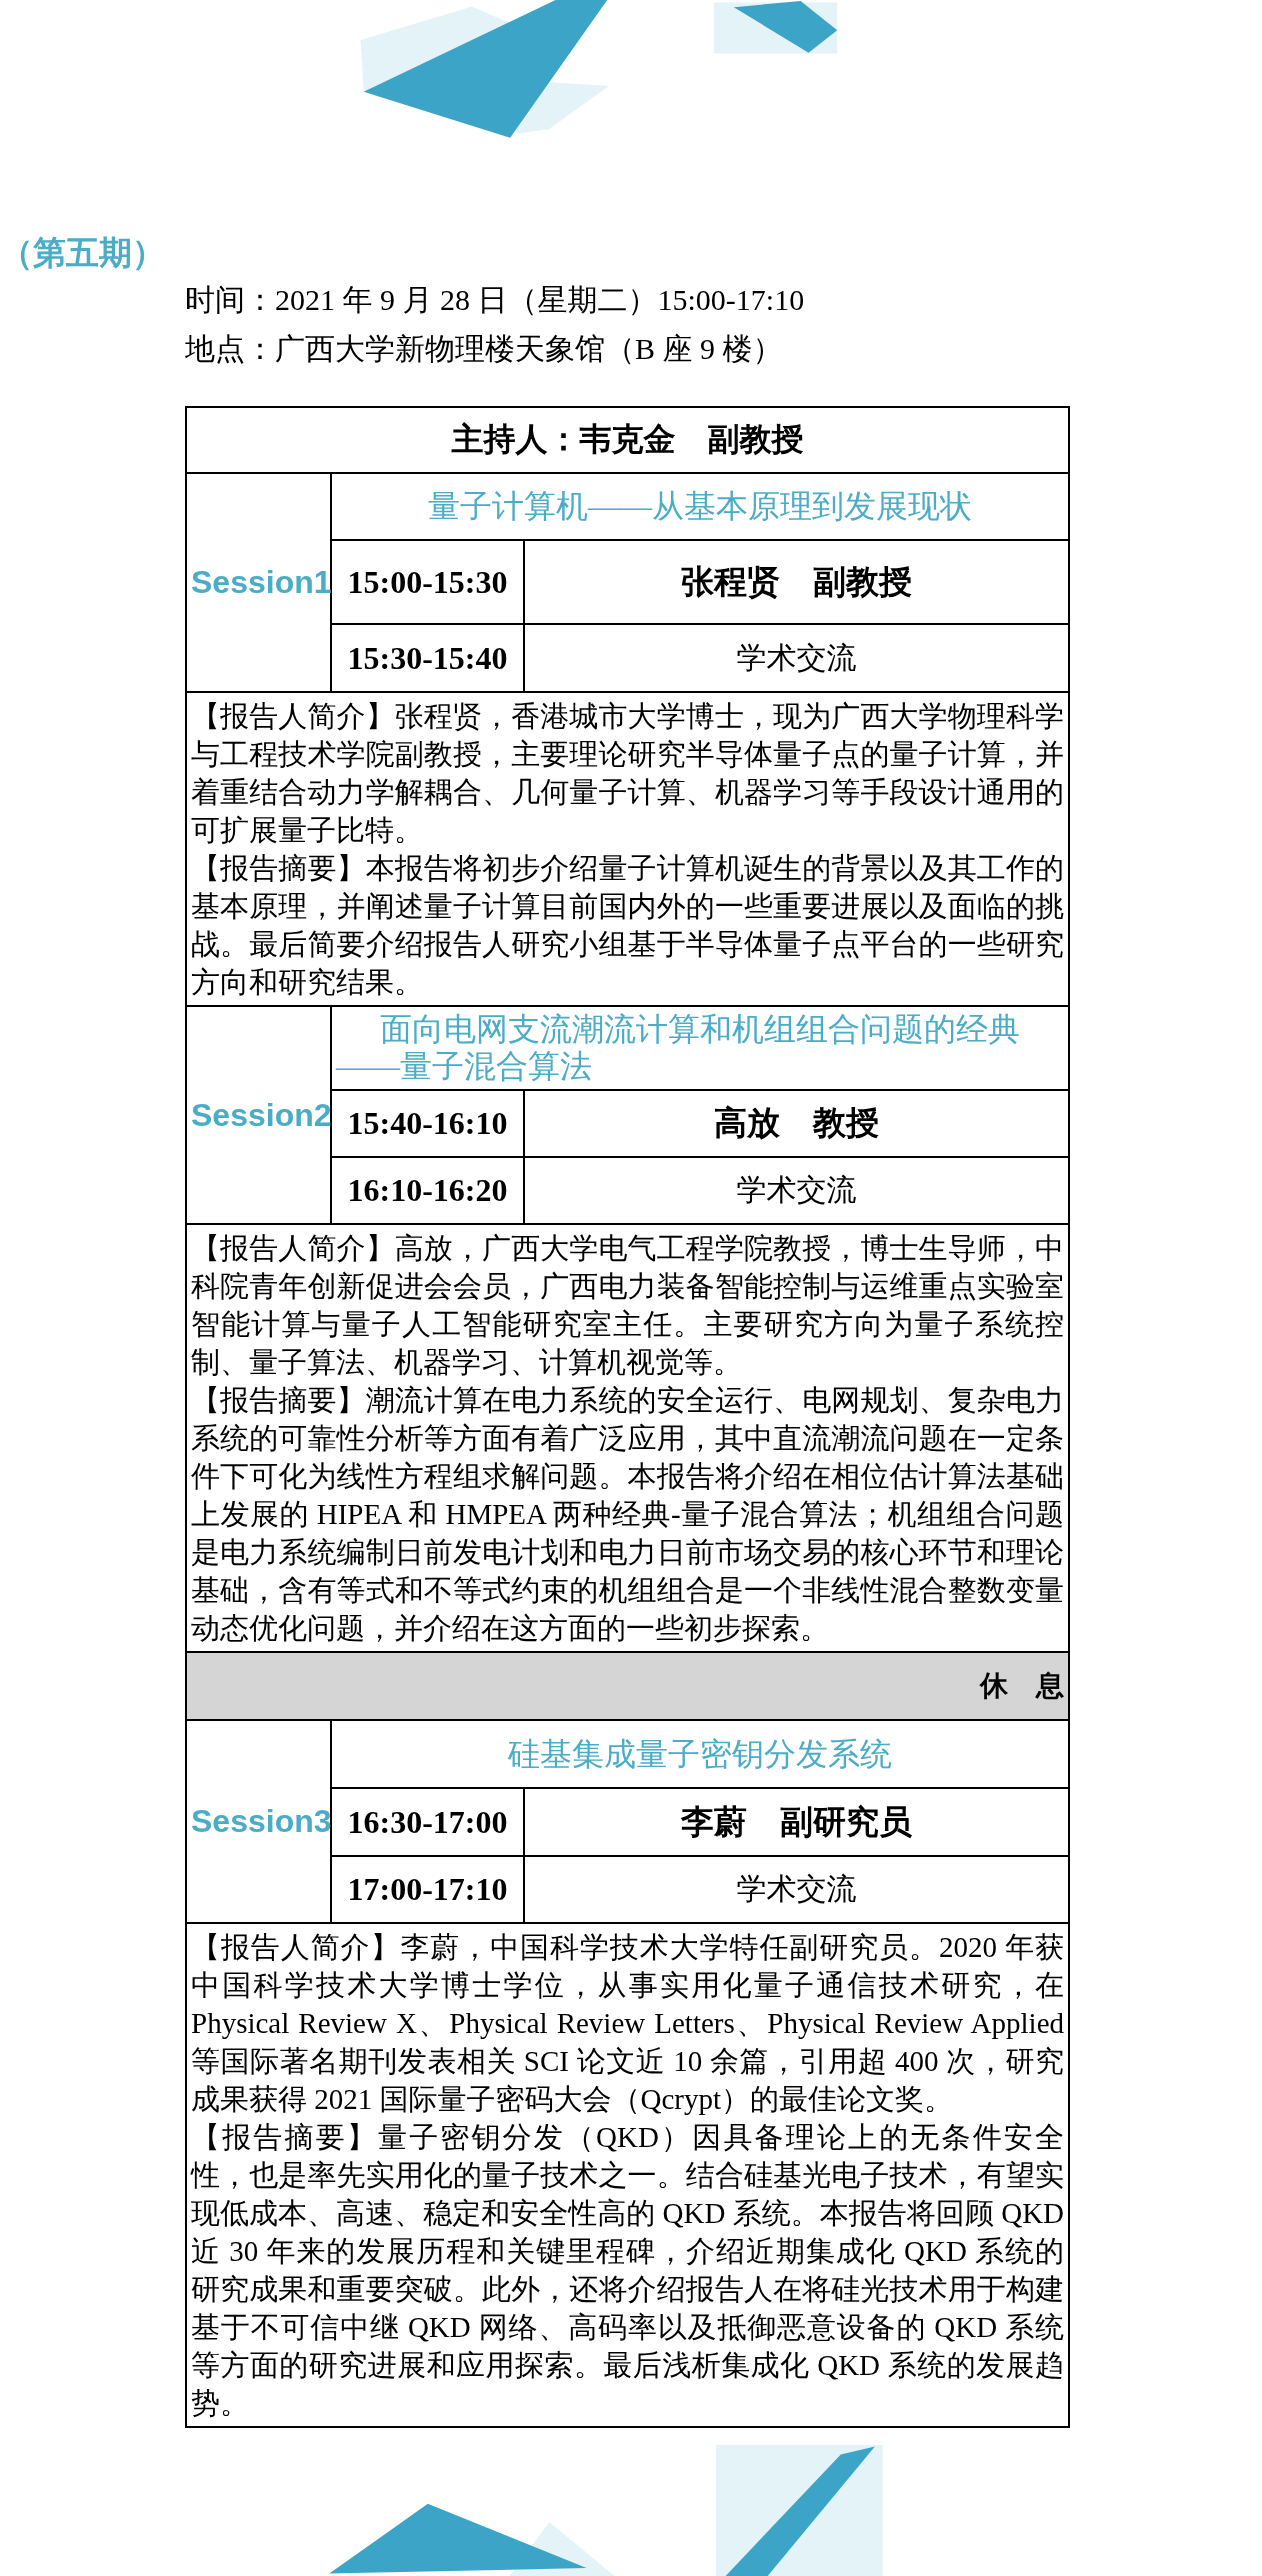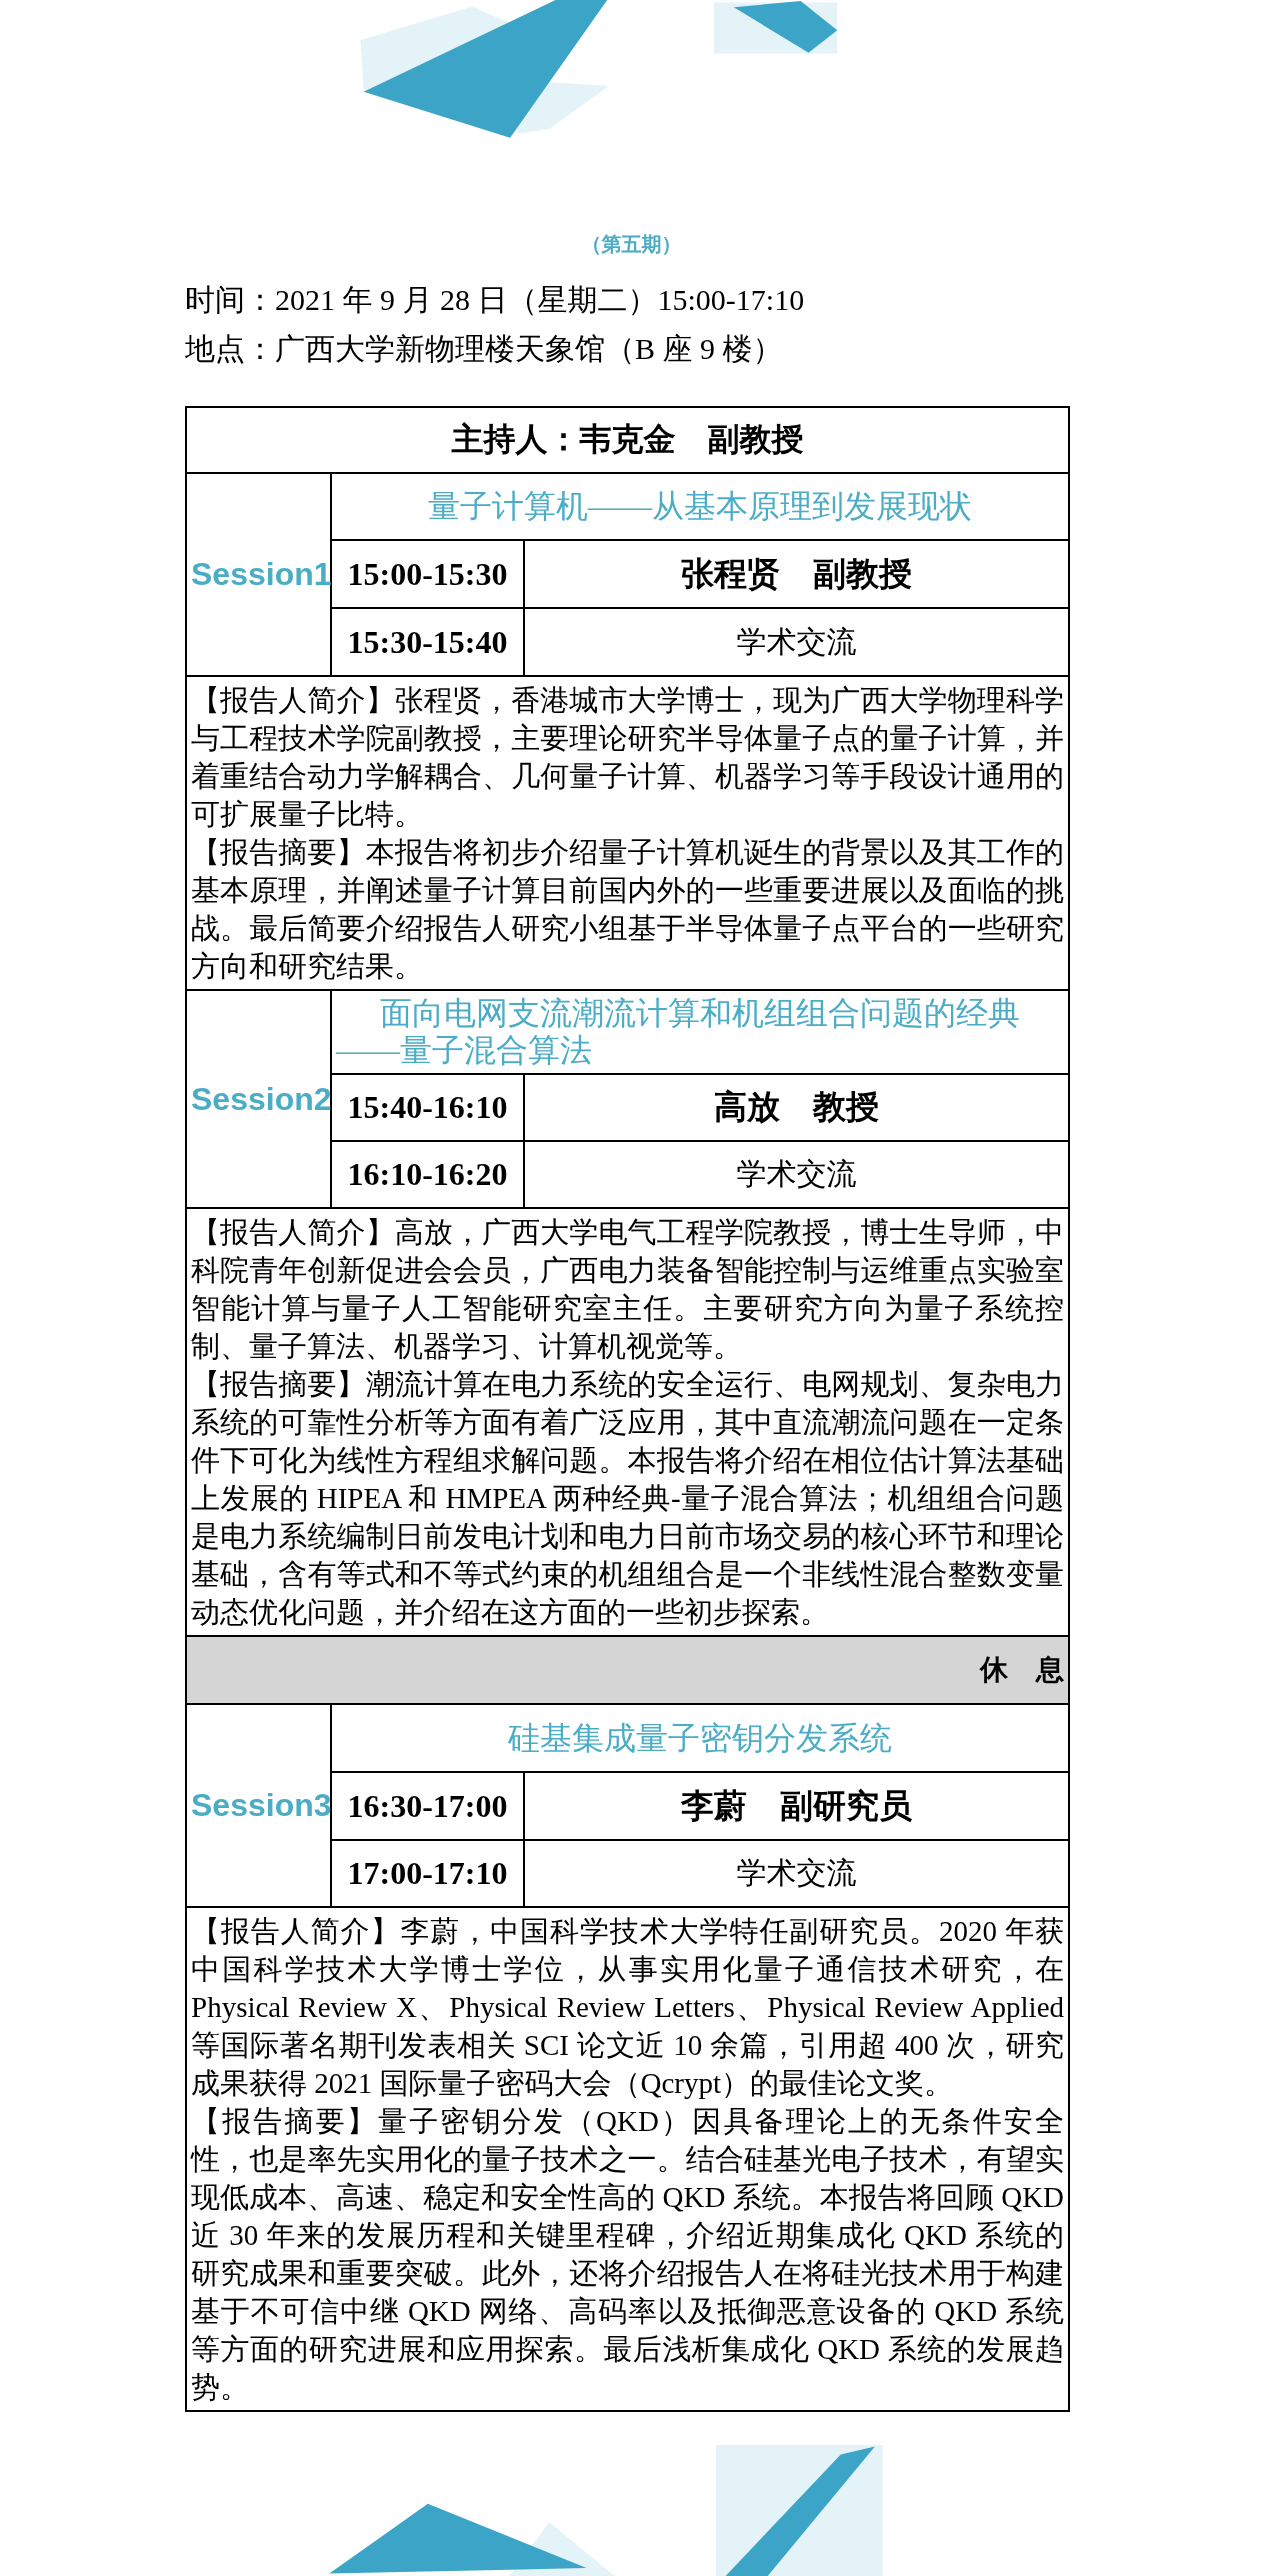--- a/index.html
+++ b/index.html
@@ -19,21 +19,21 @@
   .deco-top    { position: absolute; left: 0; top: 0; }
   .deco-bottom { position: absolute; left: 0; bottom: 0; }
 
   .doc-title {
     position: absolute; left: 0; top: 159px; width: 100%;
     text-align: center; font-size: 38px; font-weight: bold;
     letter-spacing: 0.8px; white-space: nowrap;
   }
   .doc-subtitle {
     position: absolute; left: 0; top: 231px; width: 100%;
-    text-align: center; font-size: 20px; font-weight: bold;
+    text-align: left; font-size: 33px; font-weight: bold;
     color: var(--accent-text, #4BACC6);
   }
   .meta-line {
     position: absolute; left: 185px; width: 955px;
     font-size: 30px; white-space: nowrap;
   }
   .meta-time { top: 280px; }
   .meta-loc  { top: 329px; }
 
   table.schedule {
@@ -120,21 +120,21 @@
         <tr style="height:66px">
       <td colspan="3" class="moderator">主持人：韦克金　副教授</td>
     </tr>
 
     <tr style="height:67px">
       <td rowspan="3" class="session-label">Session1</td>
       <td colspan="2" class="talk-title">
         <div>量子计算机——从基本原理到发展现状</div>
       </td>
     </tr>
-    <tr style="height:68px">
+    <tr style="height:84px">
       <td class="time-cell">15:00-15:30</td>
       <td class="speaker-cell">张程贤　副教授</td>
     </tr>
     <tr style="height:68px">
       <td class="time-cell">15:30-15:40</td>
       <td class="activity-cell">学术交流</td>
     </tr>
     <tr style="height:309px">
       <td colspan="3" class="bio-cell">
         <p><span>【报告人简介】</span><span>张程贤，香港城市大学博士，现为广西大学物理科学与工程技术学院副教授，主要理论研究半导体量子点的量子计算，并着重结合动力学解耦合、几何量子计算、机器学习等手段设计通用的可扩展量子比特。</span></p>

